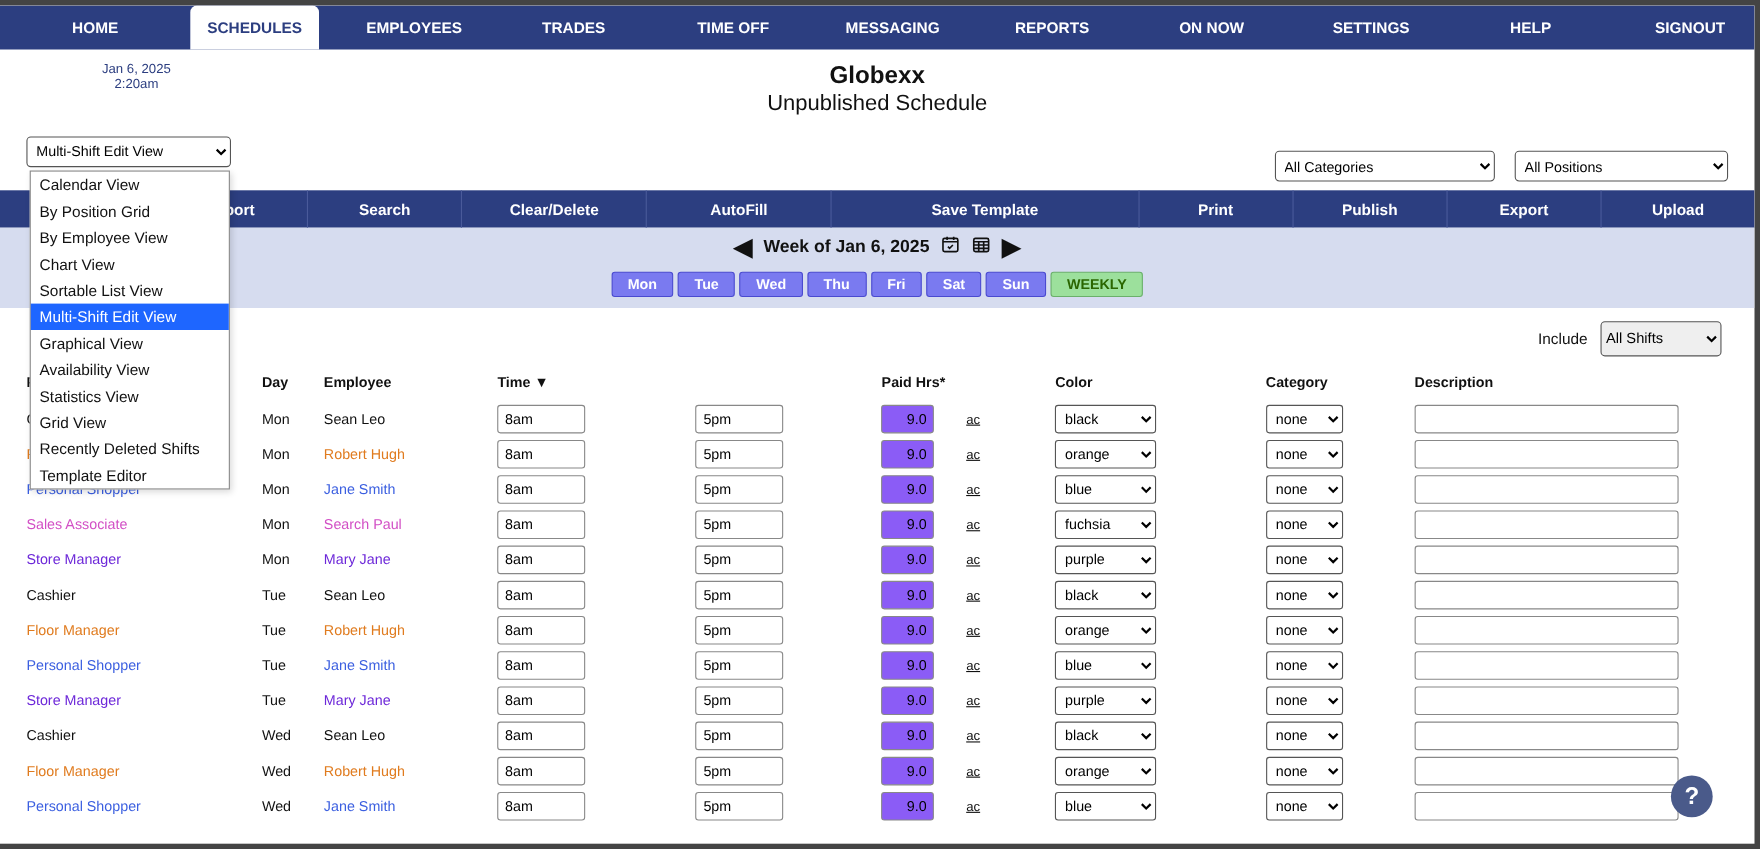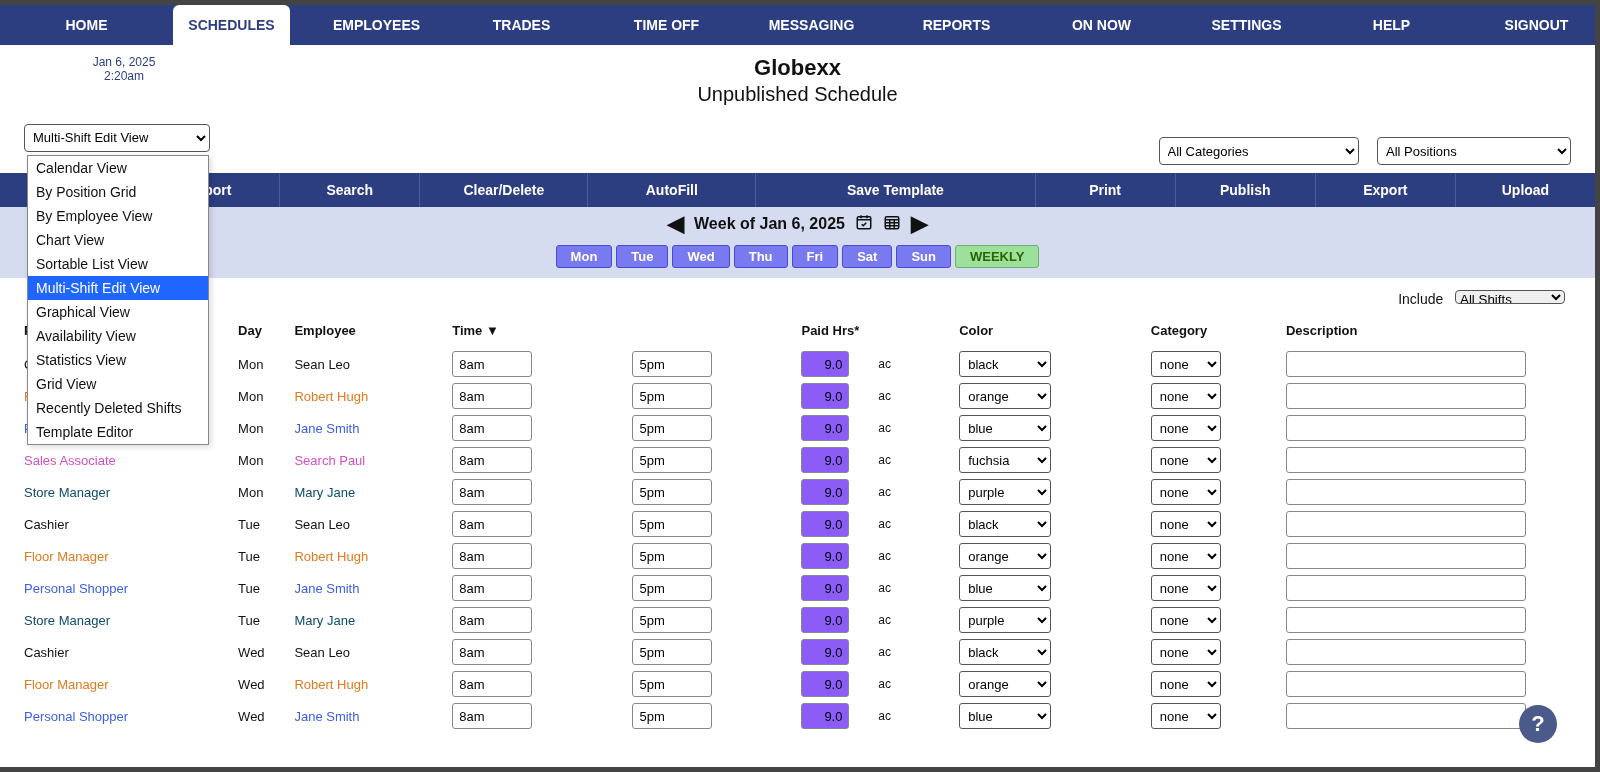--- a/index.html
+++ b/index.html
@@ -30,36 +30,36 @@
   
   .weekstrip { background:#d6dcef; padding:6px 0 10px 0; text-align:center; }
   .weeknav { display:inline-flex; align-items:center; gap:10px; font-weight:bold; font-size:16px; }
   .weeknav .tri { font-size:22px; cursor:pointer; display:inline-block; line-height:1; }
   .weeknav svg { width:18px; height:18px; }
   .daypills { margin-top:10px; }
   .pill { display:inline-block; background:#7a7af0; color:#fff; border-radius:3px; padding:3px 14px; margin:0 2px; font-size:13px; font-weight:bold; cursor:pointer; border:1px solid #4a4ad0;}
   .pill.weekly { background:#9ce09c; color:#2a6600; border:1px solid #6ab06a; }
   
   .includerow { text-align:right; padding:12px 30px; font-size:14px; }
-  .includerow select { height:14px; border:1px solid #555; border-radius:4px; }
+  .includerow select { height:32px; border:1px solid #555; border-radius:4px; }
   
   .grid { width:calc(100% - 40px); margin:0 20px; border-collapse:collapse; table-layout:fixed; }
   .grid th { text-align:left; font-size:13px; padding:4px 4px 10px 4px; font-weight:bold;}
   .grid td { padding:3px 4px; font-size:13px; vertical-align:middle; }
   .grid input[type=text] { width:80px; height:26px; border:1px solid #888; border-radius:3px; padding:2px 6px; font-size:13px; }
   .grid input.hrs { width:48px; text-align:right; background:#8b5cf6; }
-  .grid .ac { font-size:12px; padding-left:2px; }
+  .grid .ac { font-size:12px; padding-left:2px;text-decoration:underline; }
   .grid select { height:26px; border:1px solid #555; border-radius:3px; font-size:13px; padding:2px 4px; min-width:92px; background:#fff;}
   .grid select.catsel2 { min-width:70px; width:70px; }
   .grid input.desc { width:240px; }
   .pos-black { color:#111; }
   .pos-orange { color:#e07b1e; }
   .pos-blue { color:#3b5fe0; }
   .pos-fuchsia { color:#d24fc5; }
-  .pos-purple { color:#0c4a6e; }
+  .pos-purple { color:#6d28d9; }
   
   .dropdownlist { position:absolute; left:27px; top:150px; width:182px; background:#fff; border:1px solid #888; box-shadow:2px 2px 6px rgba(0,0,0,0.15); z-index:50;}
   .dropdownlist .item { padding:4px 8px; font-size:14px; cursor:pointer; }
   .dropdownlist .item.sel { background:#1e66ff; color:#fff; }
   
   .helpbubble { position:absolute; right:38px; bottom:24px; width:38px; height:38px; border-radius:50%; background:#4a5a8a; color:#fff; font-size:22px; font-weight:bold; text-align:center; line-height:38px; cursor:pointer;}
   
   col.c-pos{width:190px;} col.c-day{width:50px;} col.c-emp{width:140px;}
   col.c-t1{width:160px;} col.c-t2{width:150px;} col.c-hrs{width:70px;} col.c-ac{width:70px;}
   col.c-color{width:170px;} col.c-cat{width:120px;} col.c-desc{width:260px;}

